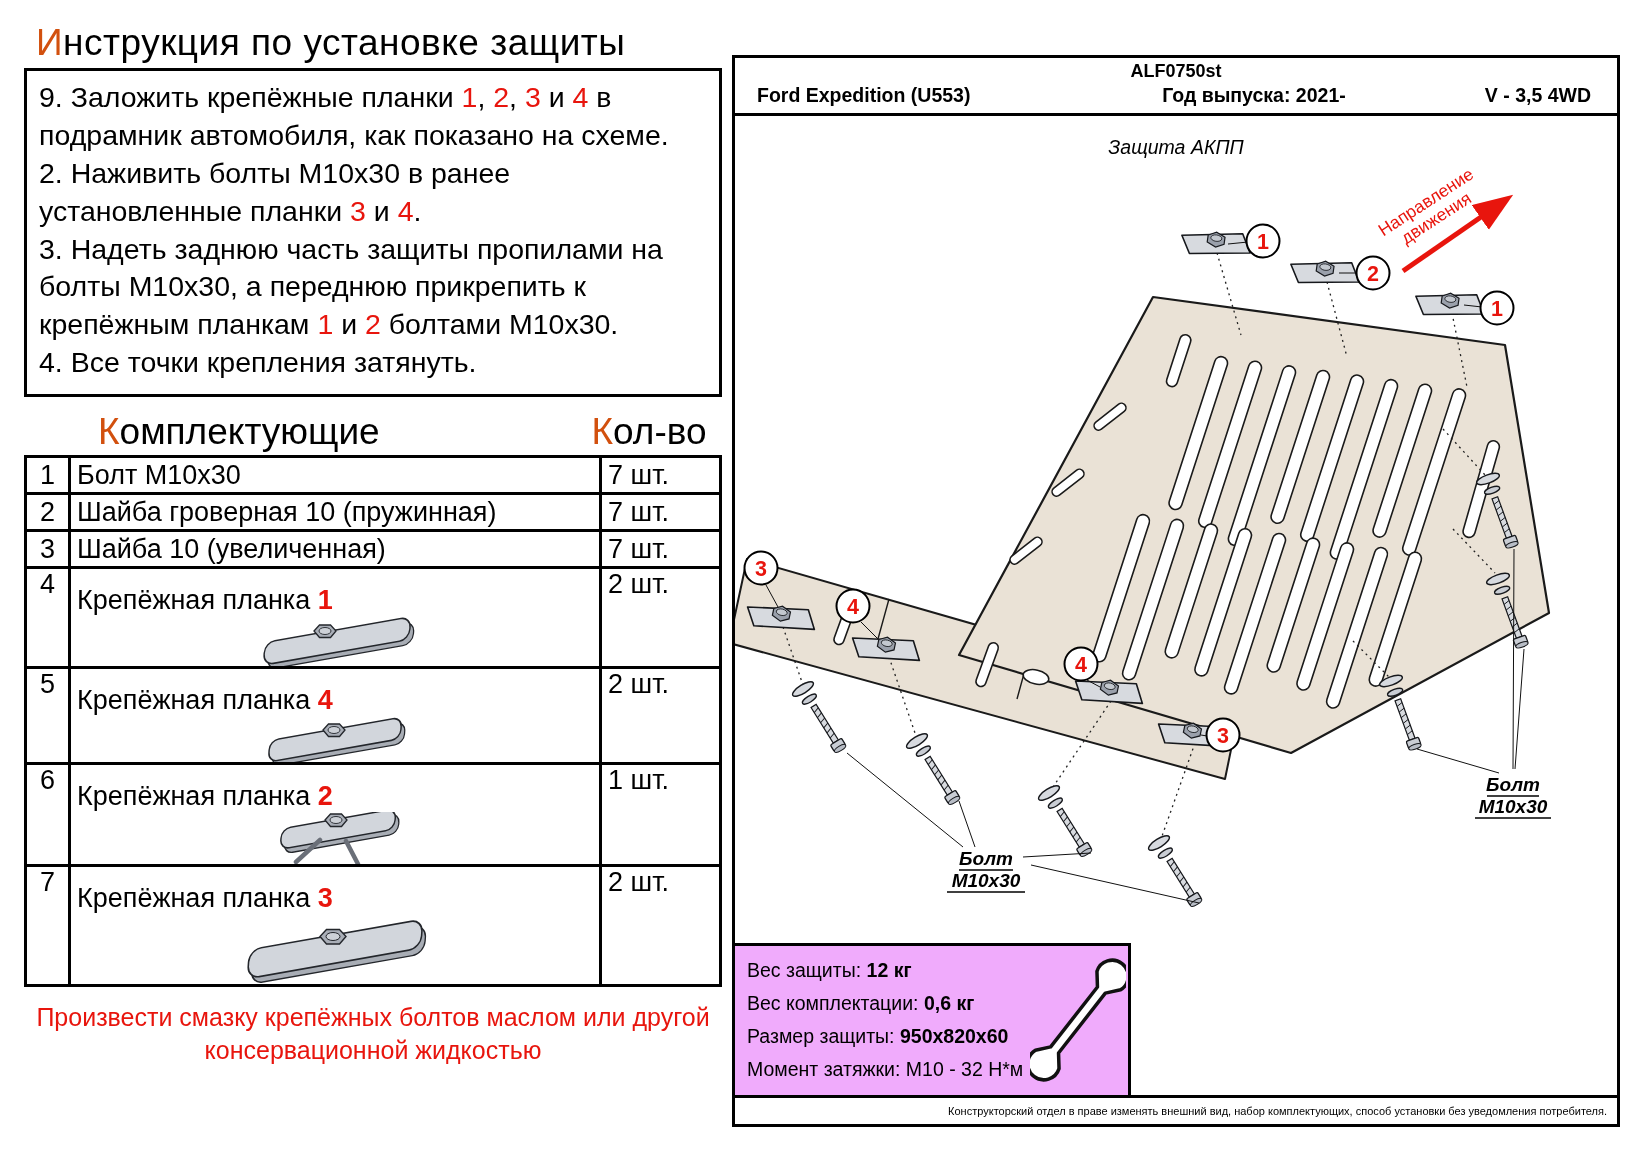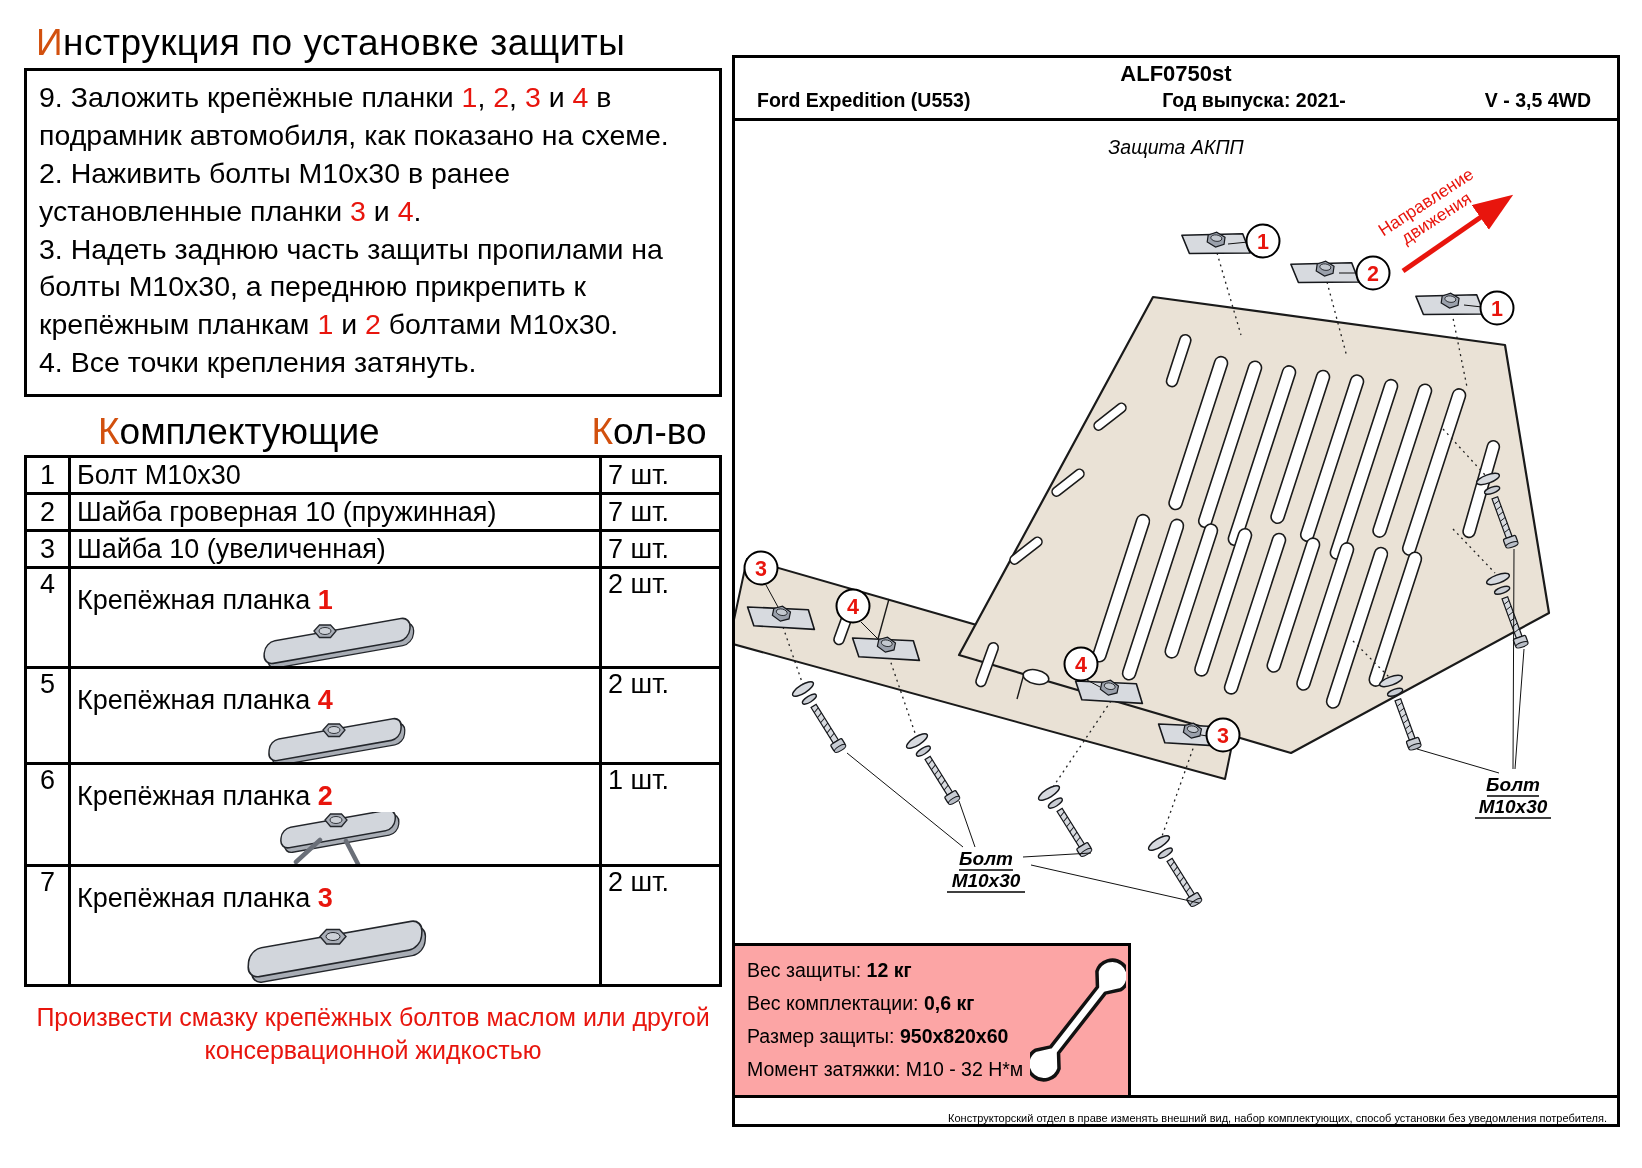--- a/index.html
+++ b/index.html
@@ -30,37 +30,37 @@
   .name-line { padding-top:16px; }
   .name-num { color:#e8150d; font-weight:bold; }
   .plank-wrap { display:flex; justify-content:center; }
 
   .grease-note { color:#e8150d; font-size:25px; text-align:center; line-height:1.3; margin-top:14px; }
 
   
   .panel { position:absolute; left:732px; top:55px; width:888px; height:1072px;
            border:3px solid #000; background:#fff; }
   .panel-header { border-bottom:3px solid #000; padding:3px 0 3px 0; }
-  .ph-code { text-align:center; font-size:22px; font-weight:bold; }
+  .ph-code { text-align:center; font-size:18px; font-weight:bold; }
   .ph-row { display:flex; font-size:19.5px; font-weight:bold; padding:2px 26px 3px 22px; }
   .ph-row .f1 { flex:1.2; text-align:left; }
   .ph-row .f2 { flex:1.2; text-align:right; }
   .ph-row .f3 { flex:1; text-align:right; }
   .panel-subtitle { position:absolute; top:78px; left:0; width:100%; text-align:center;
                     font-size:19.5px; z-index:3;font-style:italic; }
   #diagram-svg { position:absolute; left:0; top:64px; width:882px; height:823px; z-index:1; }
 
   .info-box { position:absolute; left:0; top:885px; width:396px; height:152px;
-              border-top:3px solid #000; border-right:3px solid #000; background:#fca5a5;
+              border-top:3px solid #000; border-right:3px solid #000; background:#f0abfc;
               padding:8px 0 0 12px; font-size:19.5px; line-height:33px; z-index:4; }
   .spec-b { font-weight:bold; }
   .wrench { position:absolute; right:2px; top:4px; }
 
   .disclaimer { position:absolute; left:0; bottom:0; width:100%; height:29px;
-                border-top:3px solid #000; background:#fff; display:flex; align-items:flex-end;
+                border-top:3px solid #000; background:#fff; display:flex; align-items:center;
                 justify-content:flex-end; padding-right:10px; font-size:11px; z-index:4; }
 </style>
 </head>
 <body>
 
 <div class="left-col">
 
   <h1 class="page-title"><span class="cap-letter">И</span><span>нструкция по установке защиты</span></h1>
 
   <div class="instr-box">

